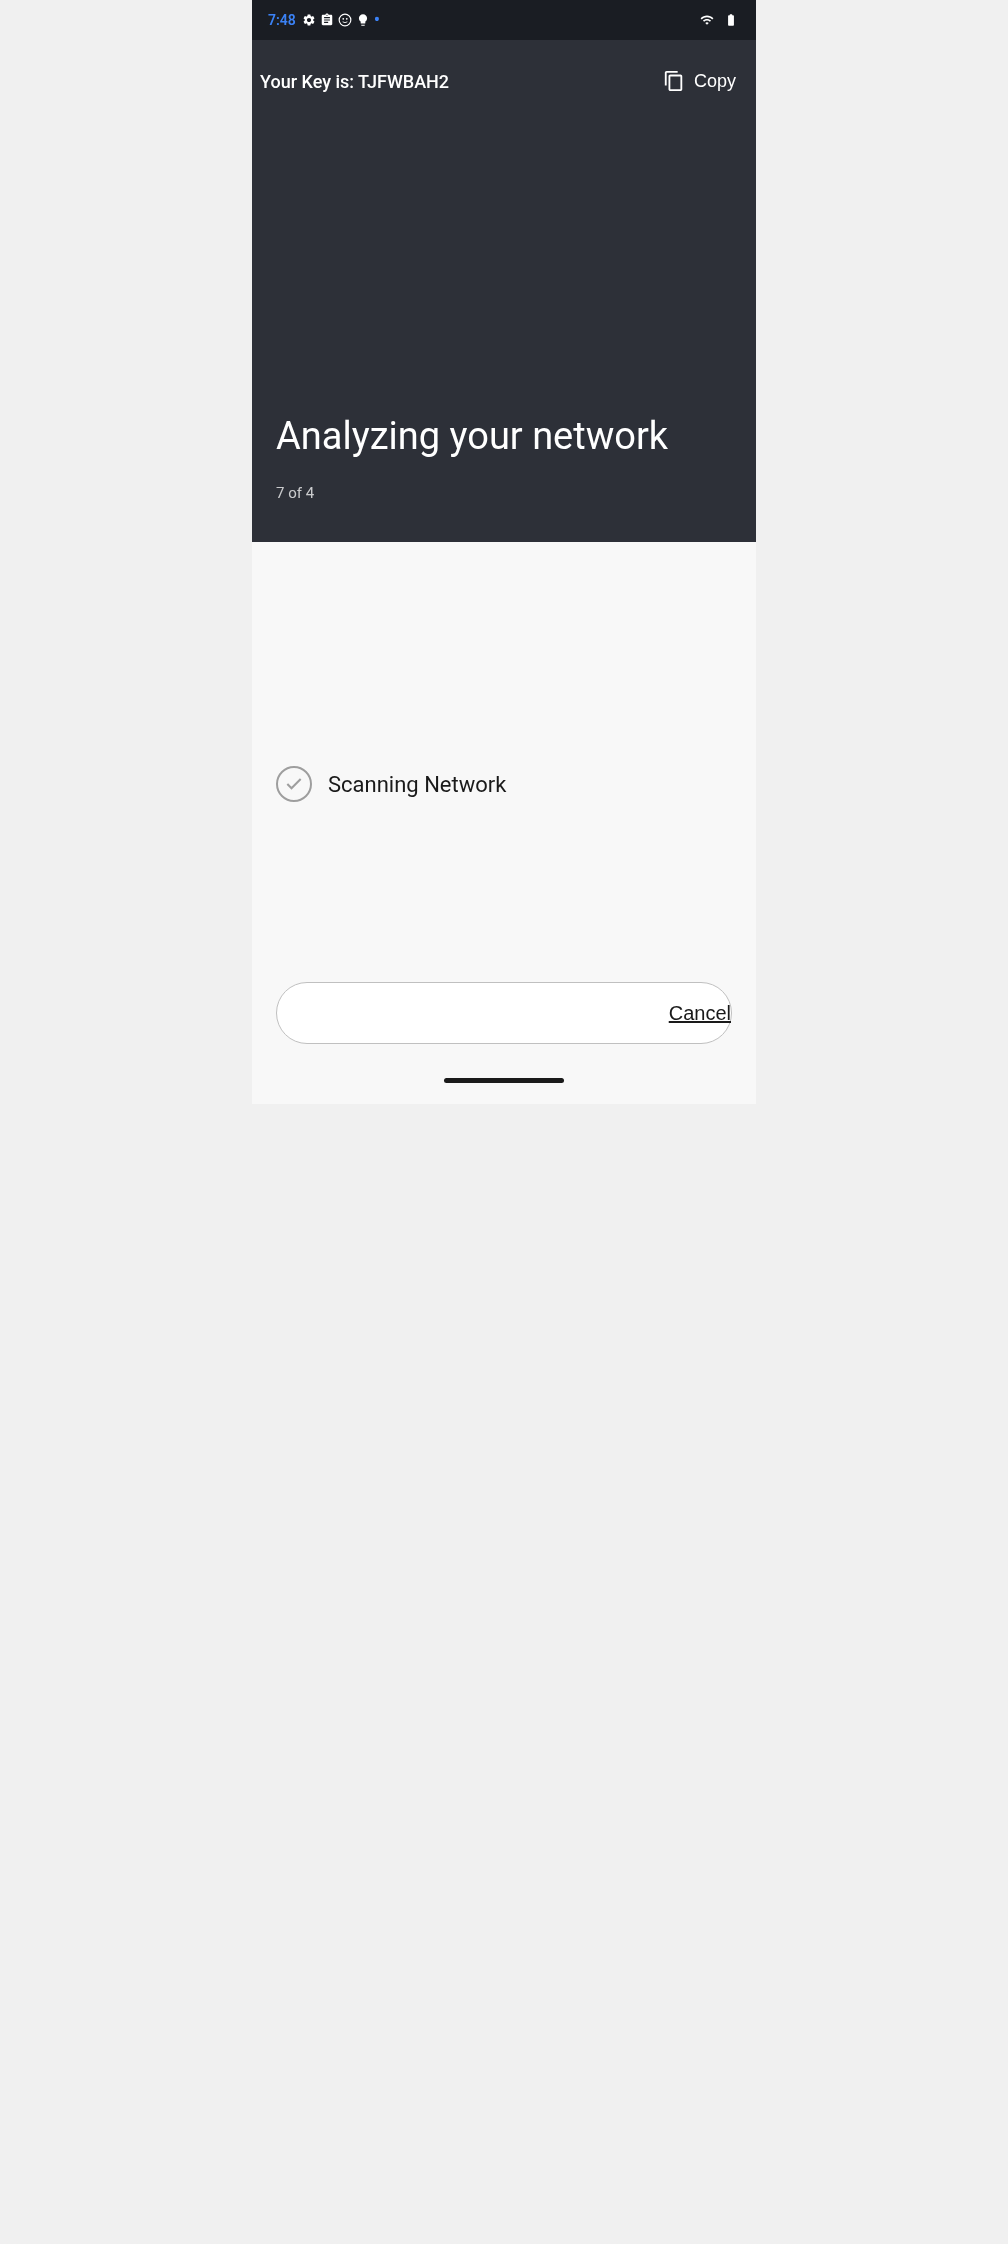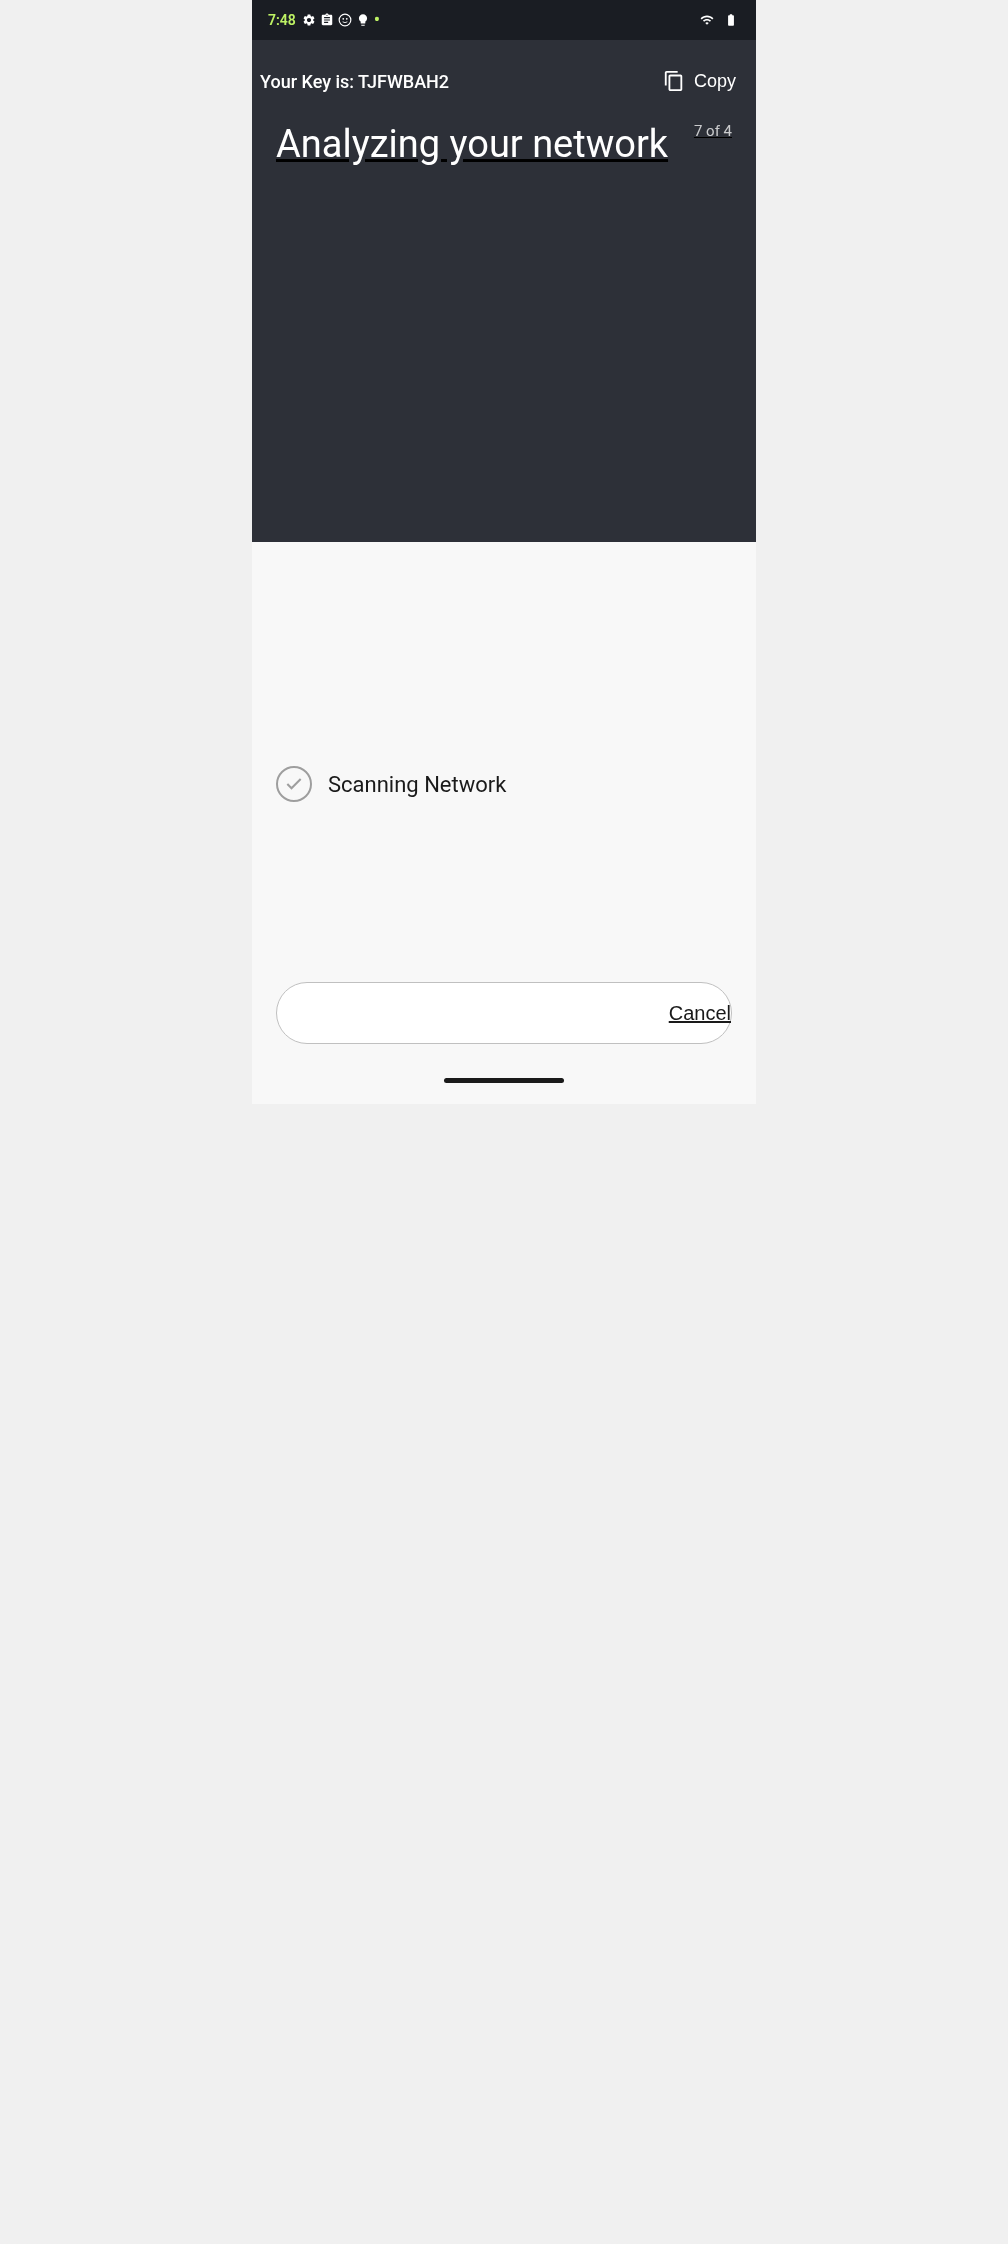--- a/index.html
+++ b/index.html
@@ -19,21 +19,21 @@
     }
 
     
     .status-bar {
       background: #1a1d23;
       height: 40px;
       display: flex;
       align-items: center;
       justify-content: space-between;
       padding: 0 16px;
-      color: #bef264;
+      color: #3b82f6;
       font-size: 13px;
       font-weight: 500;
     }
 
     .status-left {
       display: flex;
       align-items: center;
       gap: 6px;
     }
 
@@ -91,25 +91,24 @@
       display: flex;
       align-items: center;
       justify-content: center;
     }
 
     
     .hero-section {
       background: #2d3038;
       height: 420px;
       display: flex;
-      flex-direction: row;
-      justify-content: space-between;
+      flex-direction: column;
+      justify-content: flex-end;
       padding: 0 24px 40px 24px;
       position: relative;
-      text-decoration: underline;
     }
 
     .hero-title {
       font-size: 38px;
       font-weight: 400;
       color: white;
       line-height: 1.2;
       margin-bottom: 24px;
     }
 

